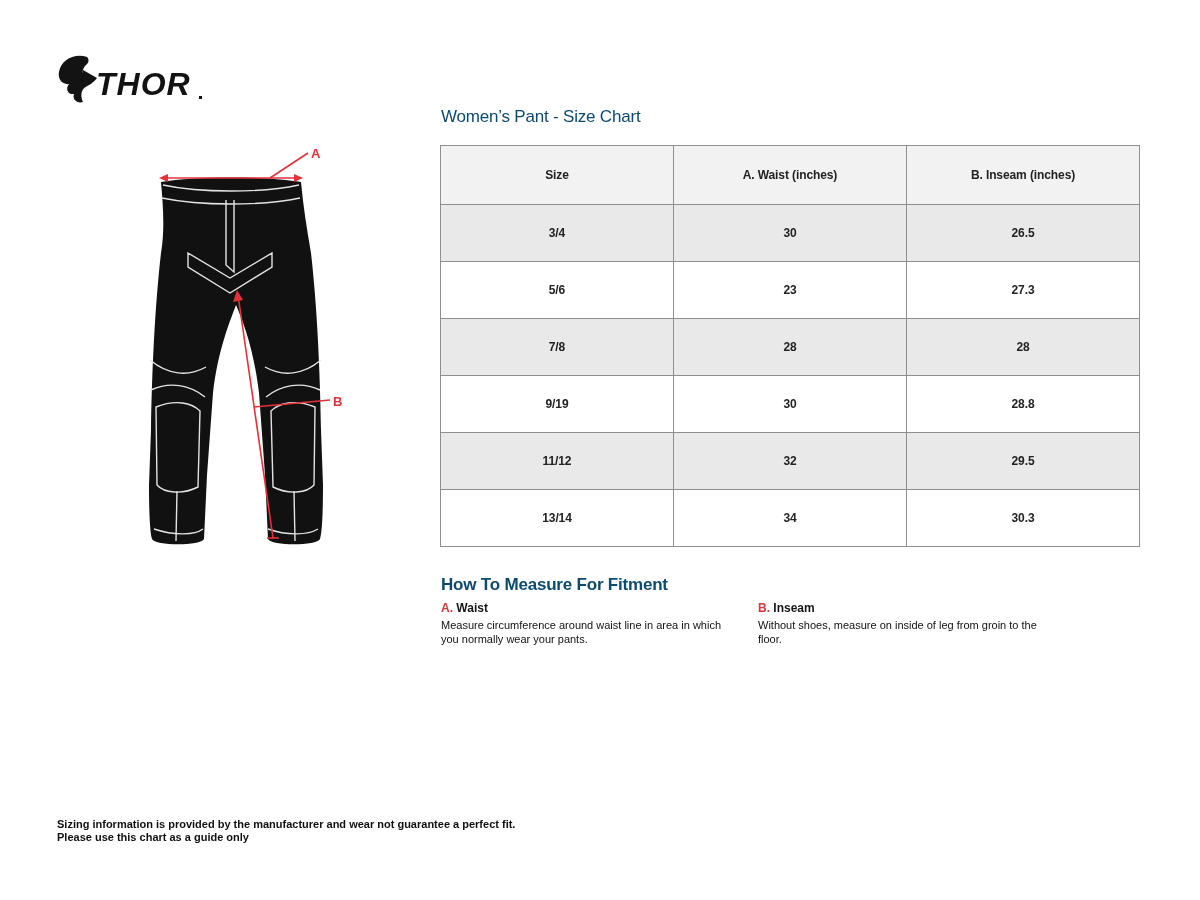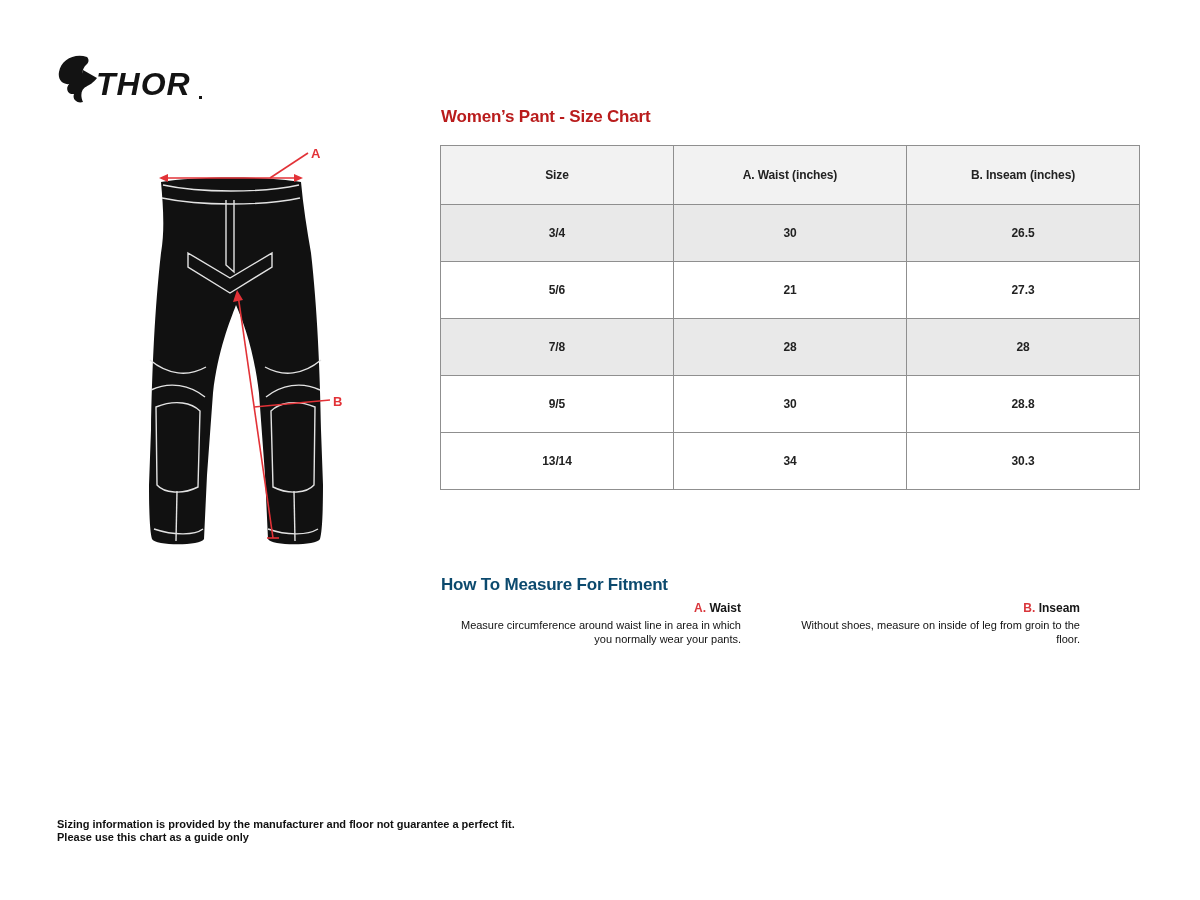--- a/index.html
+++ b/index.html
@@ -6,41 +6,41 @@
   body { background:#fff; }
   #canvas {
     position:relative; width:1180px; height:900px; background:#ffffff;
     font-family:"Liberation Sans", sans-serif; color:#1a1a1a; overflow:hidden;
   }
   .logo { position:absolute; left:56px; top:54px; width:150px; height:54px; }
   .diagram { position:absolute; left:140px; top:135px; width:220px; height:420px; }
 
   .chart-title {
     position:absolute; left:441px; top:107px;
-    font-size:17px; font-weight:bold; letter-spacing:-0.2px; color:#b91c1c;
+    font-size:17px; font-weight:normal; letter-spacing:-0.2px; color:#0c4a6e;
   }
   .size-table {
     position:absolute; left:440px; top:145px; width:699px;
     border-collapse:collapse; table-layout:fixed;border-radius:27px;
   }
   .size-table th, .size-table td {
     border:1px solid #8f8f8f; text-align:center; vertical-align:middle;
     font-size:12px; font-weight:bold; color:#222; letter-spacing:-0.1px;
   }
   .size-table th { height:59px; background:#f2f2f2; }
   .size-table td { height:57px; background:#ffffff; }
   .size-table tr.alt td { background:#e9e9e9; }
 
   .howto-title {
     position:absolute; left:441px; top:575px;
     font-size:17px; font-weight:bold; letter-spacing:-0.2px; color:#0c4a6e;
   }
-  .measure-item { position:absolute; top:601px; width:300px;text-align:right; }
+  .measure-item { position:absolute; top:601px; width:300px; }
   .measure-item.waist { left:441px; }
-  .measure-item.inseam { left:780px; }
+  .measure-item.inseam { left:758px; }
   .item-head { font-size:12px; font-weight:bold; color:#161616; }
   .item-key { color:#d9363b; }
   .item-desc { margin-top:3px; font-size:11px; line-height:14px; color:#111; }
 
   .footer-note {
     position:absolute; left:57px; top:818px;
     font-size:11px; font-weight:bold; line-height:13px; color:#111;
   }
 </style>
 </head>
@@ -127,32 +127,37 @@
       </tr>
     </thead>
     <tbody>
       <tr class="alt">
         <td>3/4</td>
         <td>30</td>
         <td>26.5</td>
       </tr>
       <tr>
         <td>5/6</td>
-        <td>21</td>
+        <td>23</td>
         <td>27.3</td>
       </tr>
       <tr class="alt">
         <td>7/8</td>
         <td>28</td>
         <td>28</td>
       </tr>
       <tr>
-        <td>9/5</td>
+        <td>9/19</td>
         <td>30</td>
         <td>28.8</td>
+      </tr>
+      <tr class="alt">
+        <td>11/12</td>
+        <td>32</td>
+        <td>29.5</td>
       </tr>
       <tr>
         <td>13/14</td>
         <td>34</td>
         <td>30.3</td>
       </tr>
     </tbody>
   </table>
 
   <div class="howto-title">How To Measure For Fitment</div>
@@ -167,17 +172,17 @@
 
   <div class="measure-item inseam">
     <div class="item-head">
       <span class="item-key">B.</span>
       <span>Inseam</span>
     </div>
     <div class="item-desc">Without shoes, measure on inside of leg from groin to the floor.</div>
   </div>
 
   <div class="footer-note">
-    <div>Sizing information is provided by the manufacturer and floor not guarantee a perfect fit.</div>
+    <div>Sizing information is provided by the manufacturer and wear not guarantee a perfect fit.</div>
     <div>Please use this chart as a guide only</div>
   </div>
 
 </div>
 
 </body></html>

